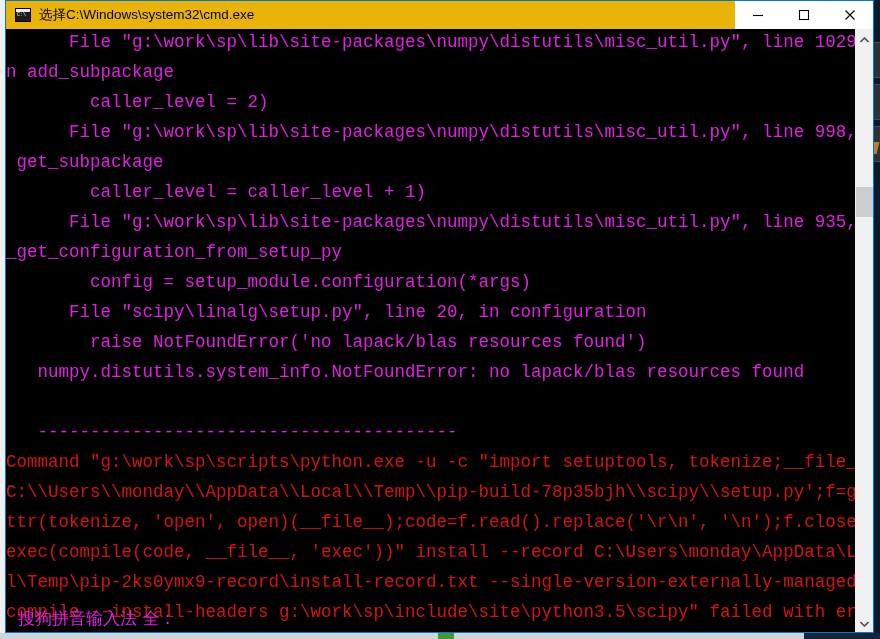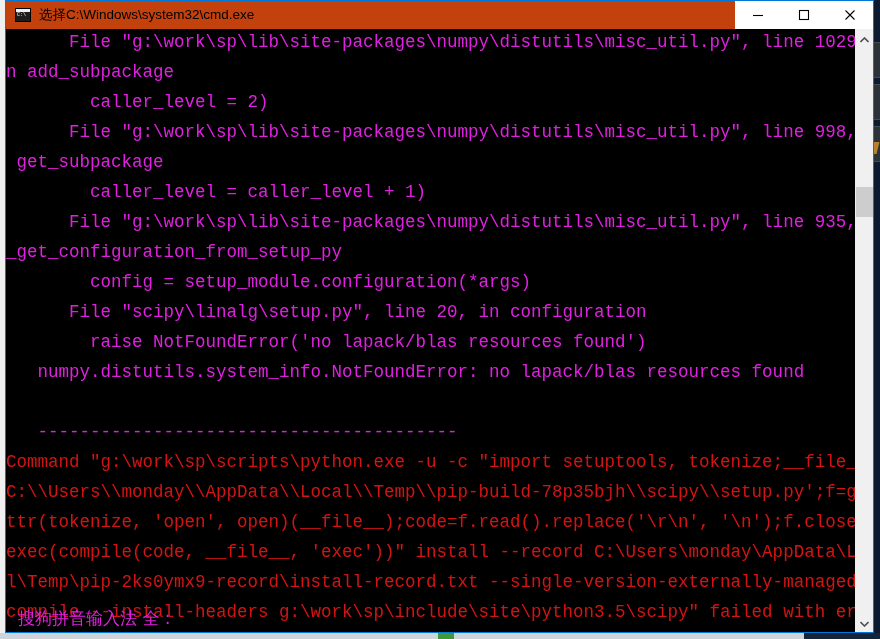--- a/index.html
+++ b/index.html
@@ -90,21 +90,21 @@
     height: 633px;
     border: 1px solid #0078d7;
     box-sizing: border-box;
     background: #000000;
   }
 
   
   #titlebar {
     position: relative;
     height: 28px;
-    background: #c2410c;
+    background: #eab308;
     display: flex;
     align-items: center;
     box-sizing: border-box;
   }
   #title-icon {
     width: 16px; height: 14px;
     margin-left: 9px;
     background: #1d1d1d;
     border: 1px solid #000;
     box-sizing: border-box;

